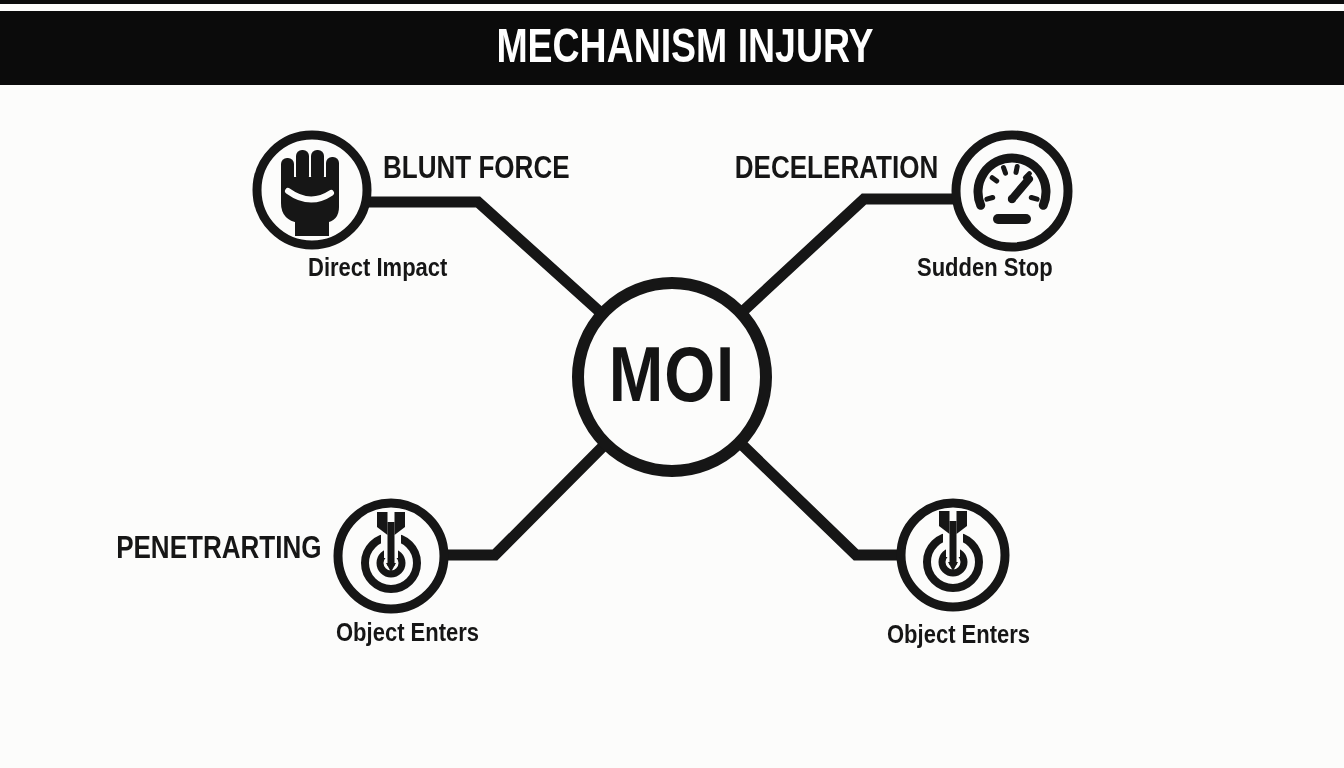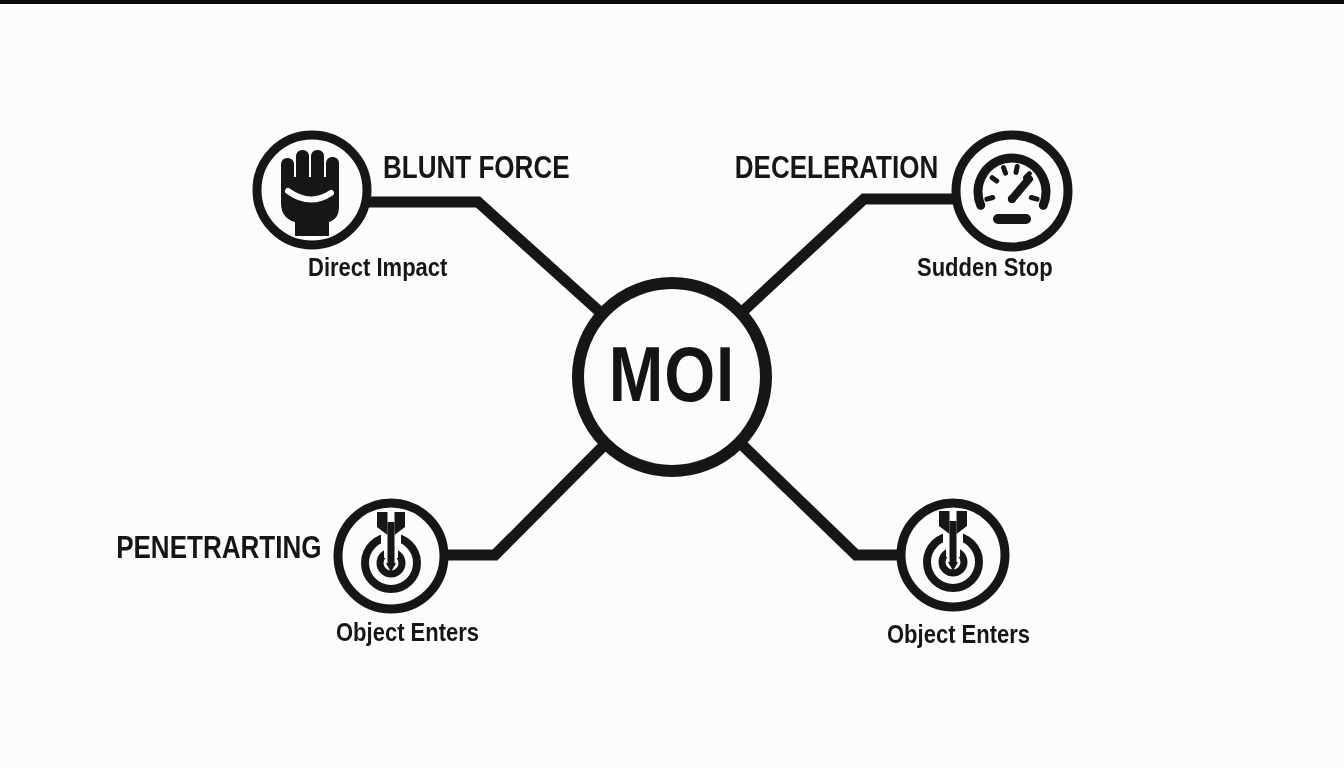--- a/index.html
+++ b/index.html
@@ -41,20 +41,23 @@
     letter-spacing: 1px;
   }
 </style>
 </head>
 <body>
 
 <div class="stage">
 
   <div class="top-strip"></div>
 
+  <div class="header-bar">
+    <h1 class="header-title">MECHANISM INJURY</h1>
+  </div>
 
   <svg class="diagram-svg" width="1344" height="768" viewBox="0 0 1344 768">
 
     <g stroke="#161616" stroke-width="11" fill="none" stroke-linejoin="miter">
       <polyline points="312,202 478,202 672,377"></polyline>
       <polyline points="1012,199 864,199 672,377"></polyline>
       <polyline points="391,555 495,555 672,377"></polyline>
       <polyline points="953,555 856,555 672,377"></polyline>
     </g>
 

